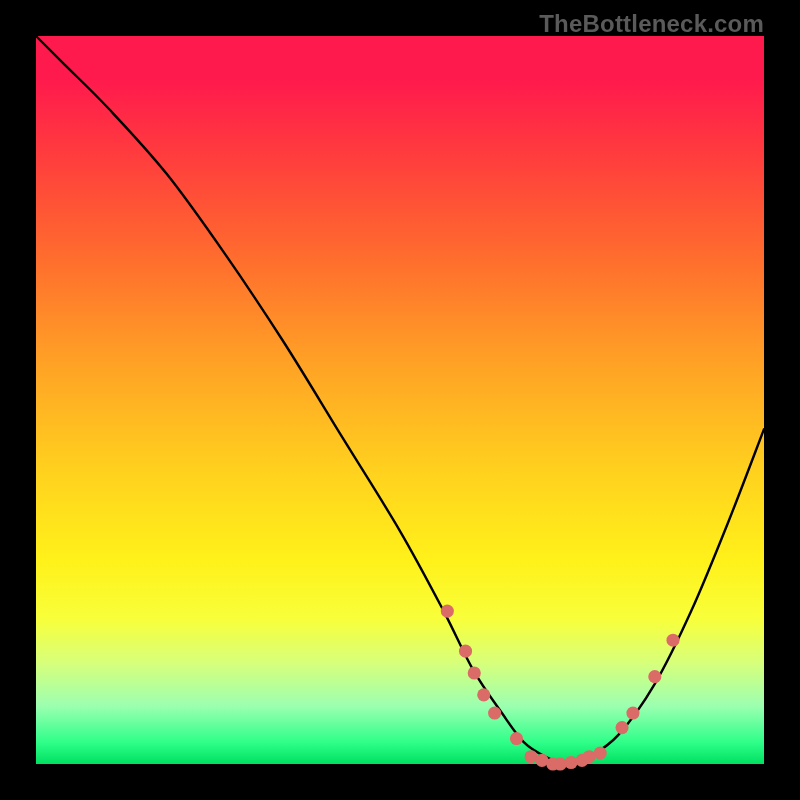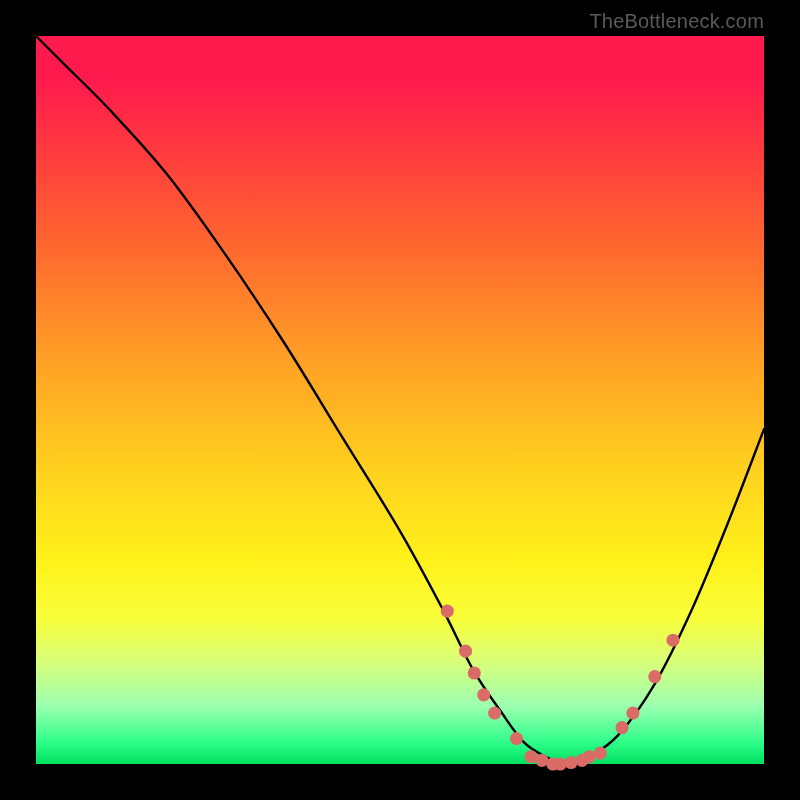--- a/index.html
+++ b/index.html
@@ -38,22 +38,22 @@
       #d8ff7a 86%,
       #9cffb0 92%,
       #2fff8a 97%,
       #00e060 100%
     );
   }
   .attrib {
     position: absolute;
     right: 36px;
     top: 10px;
-    font-size: 20px;
-    font-weight: 400;
+    font-size: 24px;
+    font-weight: 700;
     color: #5a5a5a;
     letter-spacing: 0.2px;
   }
   svg.curve {
     position: absolute;
     left: 0;
     top: 0;
     width: 728px;
     height: 728px;
     overflow: visible;

